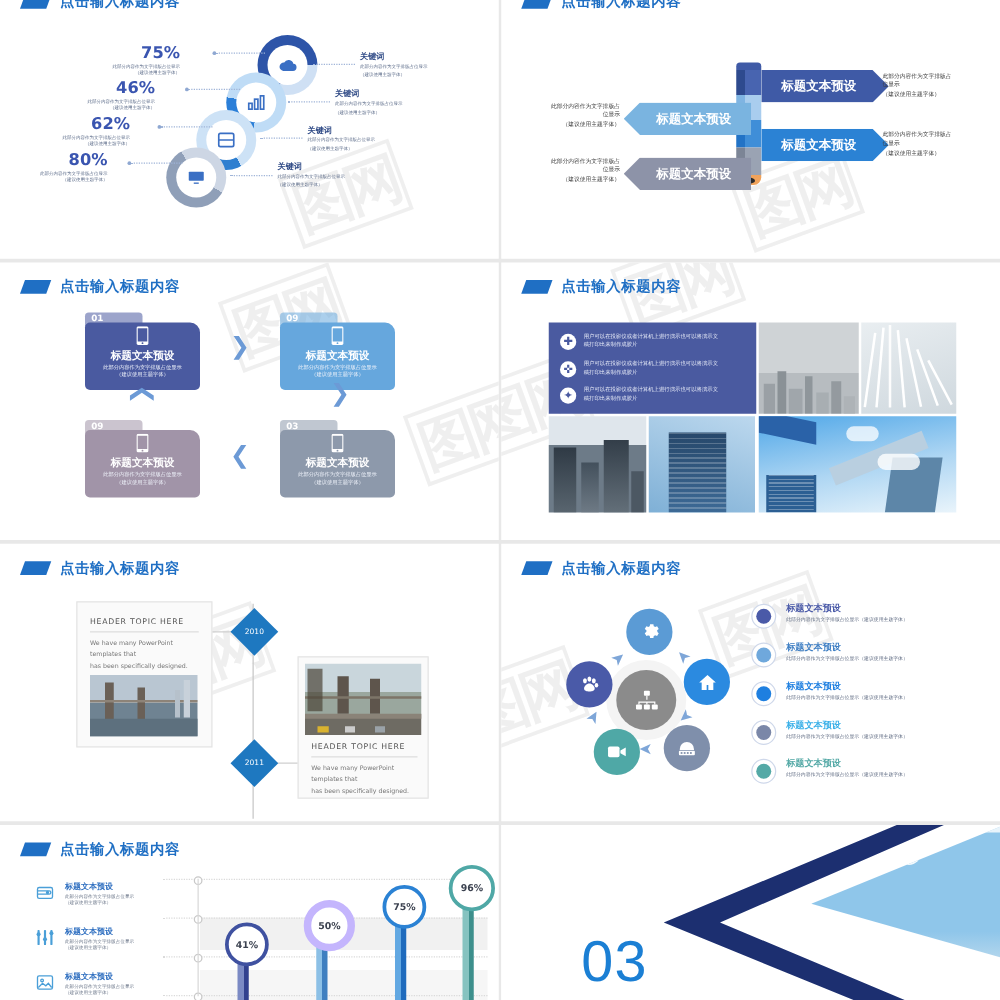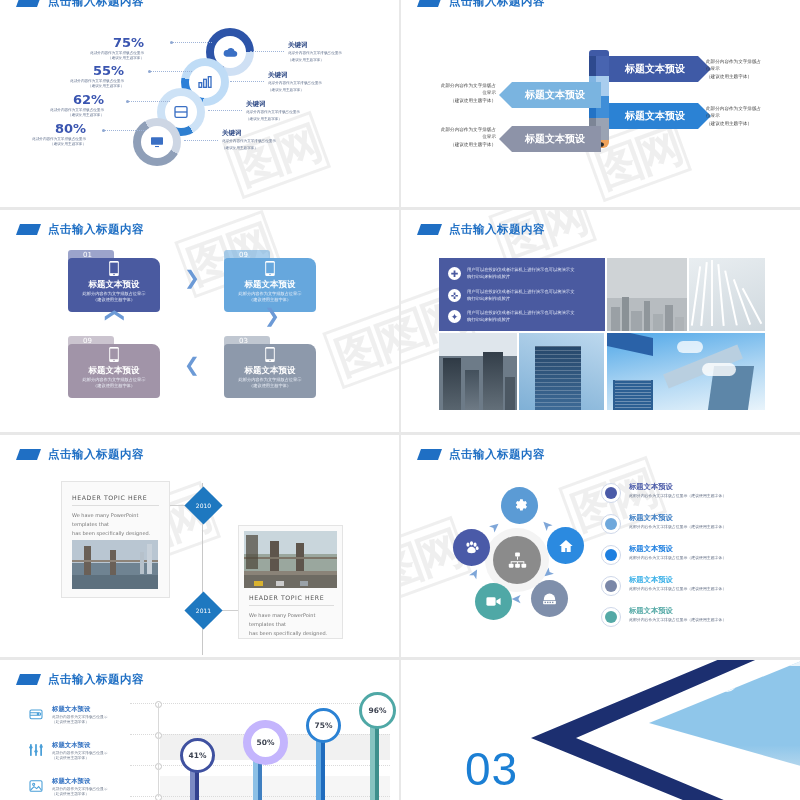--- a/index.html
+++ b/index.html
@@ -59,21 +59,21 @@
   .ar-r{clip-path:polygon(0 0,calc(100% - 13px) 0,100% 50%,calc(100% - 13px) 100%,0 100%);
     justify-content:center;padding-right:10px;}
   .ar-l{clip-path:polygon(13px 0,100% 0,100% 100%,13px 100%,0 50%);
     justify-content:center;padding-left:10px;}
   .sidetxt{position:absolute;font-size:4.6px;color:#3a3a3a;line-height:1.6;font-family:"DejaVu Sans",sans-serif;}
 
   
   .folder{position:absolute;width:92px;height:62px;}
   .fol-tab{position:absolute;left:0;top:0;width:46px;height:11px;border-radius:3px 3px 0 0;opacity:.55;}
   .fol-body{position:absolute;left:0;top:8px;width:92px;height:54px;border-radius:4px 8px 4px 4px;}
-  .fol-num{position:absolute;left:15px;top:1px;font-size:7px;font-weight:normal;color:#fff;z-index:3;
+  .fol-num{position:absolute;left:5px;top:1px;font-size:7px;font-weight:bold;color:#fff;z-index:3;
     font-family:"DejaVu Sans",sans-serif;}
   .fol-ico{position:absolute;left:50%;top:11px;transform:translateX(-50%);z-index:3;}
   .fol-t{position:absolute;left:0;right:0;top:29px;text-align:center;color:#fff;font-size:8.5px;font-weight:bold;
     font-family:"DejaVu Sans",sans-serif;z-index:3;}
   .fol-d{position:absolute;left:4px;right:4px;top:41px;text-align:center;color:#eef2fa;font-size:4.2px;
     line-height:1.5;z-index:3;font-family:"DejaVu Sans",sans-serif;}
   .chev{position:absolute;color:#6c9ad6;font-size:19px;font-weight:bold;line-height:1;}
 
   
   .panel{position:absolute;background:#4a5aa0;}
@@ -164,21 +164,21 @@
         </svg>
       </div>
     </div>
 
     <div class="pct-item" style="left:48px;top:36px;width:96px;">
       <div class="pct-num">75%</div>
       <div class="pct-d1">此部分内容作为文字排版占位显示</div>
       <div class="pct-d2">（建议使用主题字体）</div>
     </div>
     <div class="pct-item" style="left:28px;top:64px;width:96px;">
-      <div class="pct-num">55%</div>
+      <div class="pct-num">46%</div>
       <div class="pct-d1">此部分内容作为文字排版占位显示</div>
       <div class="pct-d2">（建议使用主题字体）</div>
     </div>
     <div class="pct-item" style="left:8px;top:93px;width:96px;">
       <div class="pct-num">62%</div>
       <div class="pct-d1">此部分内容作为文字排版占位显示</div>
       <div class="pct-d2">（建议使用主题字体）</div>
     </div>
     <div class="pct-item" style="left:-10px;top:122px;width:96px;">
       <div class="pct-num">80%</div>
@@ -663,21 +663,21 @@
       <div class="gdot" style="left:25px;top:33.5px;"></div>
       <div class="gdot" style="left:25px;top:64.5px;"></div>
       <div class="gdot" style="left:25px;top:95.5px;"></div>
       <div style="position:absolute;left:27.5px;top:5px;width:1px;height:94px;background:#d9d9d9;"></div>
 
       <div class="bar" style="left:60px;height:42px;background:linear-gradient(90deg,#7b8ac4 0 55%,#32418f 55% 100%);"></div>
       <div class="bubble" style="left:50px;top:40px;width:29px;height:29px;border:3px solid #3f51a0;">
         <span>41%</span>
       </div>
       <div class="bar" style="left:123px;height:60px;background:linear-gradient(90deg,#8cc0e6 0 55%,#3f7fc0 55% 100%);"></div>
-      <div class="bubble" style="left:113px;top:22px;width:29px;height:29px;border:8px solid #c4b5fd;">
+      <div class="bubble" style="left:113px;top:22px;width:29px;height:29px;border:6px solid #c4b5fd;">
         <span>50%</span>
       </div>
       <div class="bar" style="left:186px;height:72px;background:linear-gradient(90deg,#62a8e2 0 55%,#1f6bbd 55% 100%);"></div>
       <div class="bubble" style="left:176px;top:10px;width:29px;height:29px;border:3px solid #2b82d4;">
         <span>75%</span>
       </div>
       <div class="bar" style="left:240px;height:88px;background:linear-gradient(90deg,#86c3c0 0 55%,#3d8f8c 55% 100%);"></div>
       <div class="bubble" style="left:229px;top:-6px;width:31px;height:31px;border:3px solid #4fa8a6;">
         <span>96%</span>
       </div>

